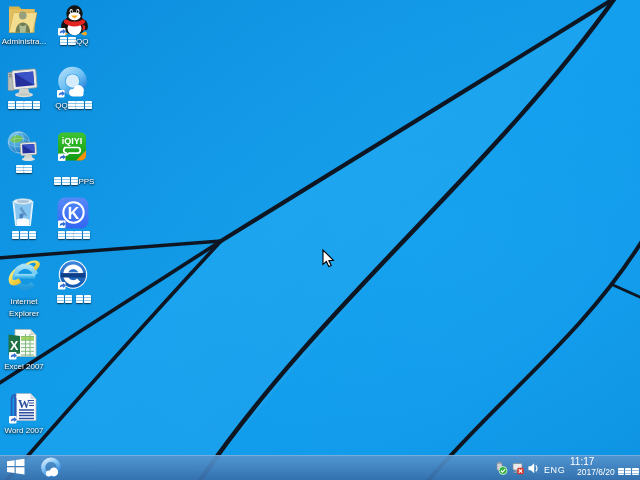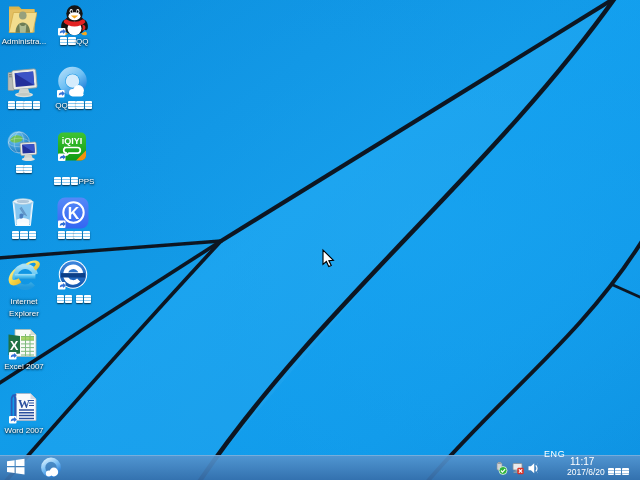--- a/index.html
+++ b/index.html
@@ -306,15 +306,15 @@
   <g transform="translate(26.5,9)">
     <rect x="-3.2" y="-3.2" width="6.4" height="6.4" rx="1.2" fill="#db3327"></rect>
     <path d="M-1.6,-1.6 L1.6,1.6 M1.6,-1.6 L-1.6,1.6" stroke="#fff" stroke-width="1.3"></path>
   </g>
 
   <g fill="#fff" stroke="none">
     <path d="M34.5,4.2 h2.4 l3.3,-3 v10 l-3.3,-3 h-2.4 Z"></path>
   </g>
   <path d="M41.8,3.4 a4.8,4.8 0 0 1 0,6 M44,1.6 a7.5,7.5 0 0 1 0,9.6" stroke="#fff" stroke-width="1.2" fill="none"></path>
 </svg>
-<div class="tray" style="left:544px;top:449px;font-size:9px;letter-spacing:0.6px">ENG</div>
+<div class="tray" style="left:544px;top:465px;font-size:9px;letter-spacing:0.6px">ENG</div>
 <div class="tray" style="left:570px;top:457px;width:56px;text-align:left;font-size:10px;line-height:10px">11:17</div>
-<div class="tray" style="left:567px;top:468px;width:72px;text-align:left;font-size:8.5px;line-height:9px">2017/6/20 <span class="c sm"></span><span class="c sm"></span><span class="c sm"></span></div>
+<div class="tray" style="left:567px;top:468px;width:72px;text-align:right;font-size:8.5px;line-height:9px">2017/6/20 <span class="c sm"></span><span class="c sm"></span><span class="c sm"></span></div>
 
 </body></html>

